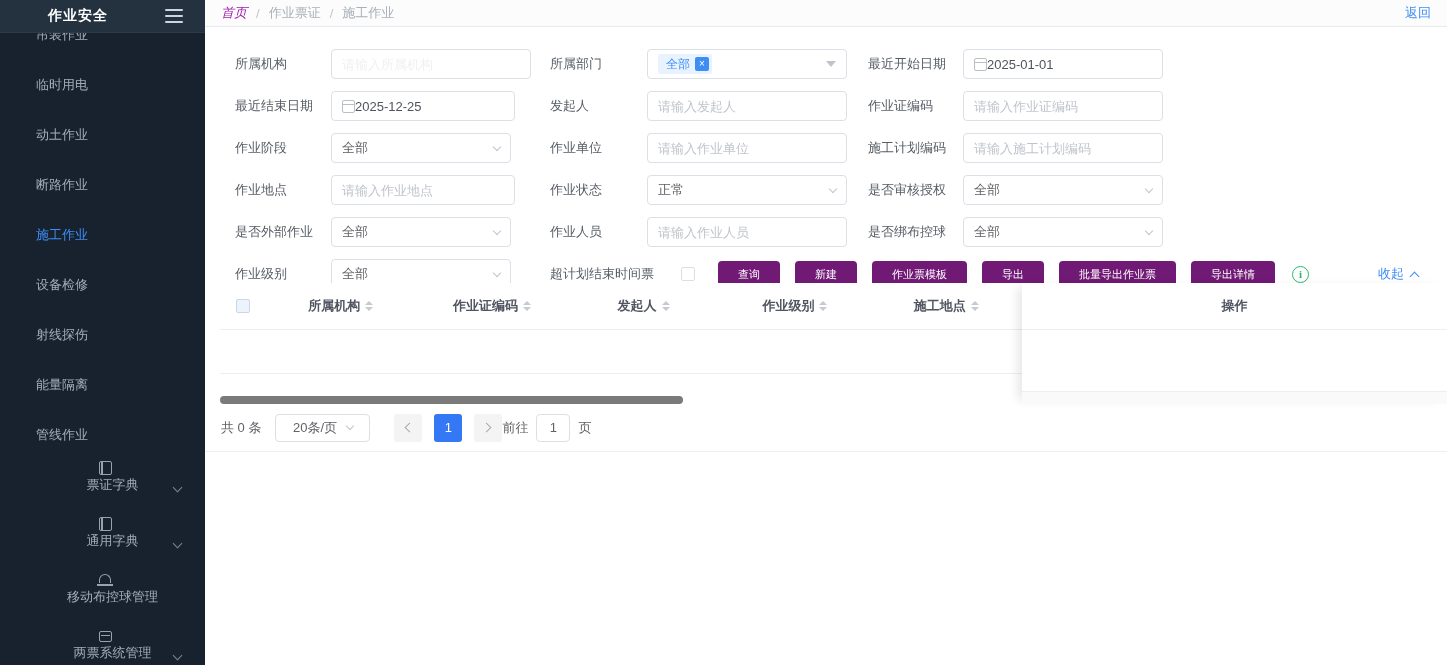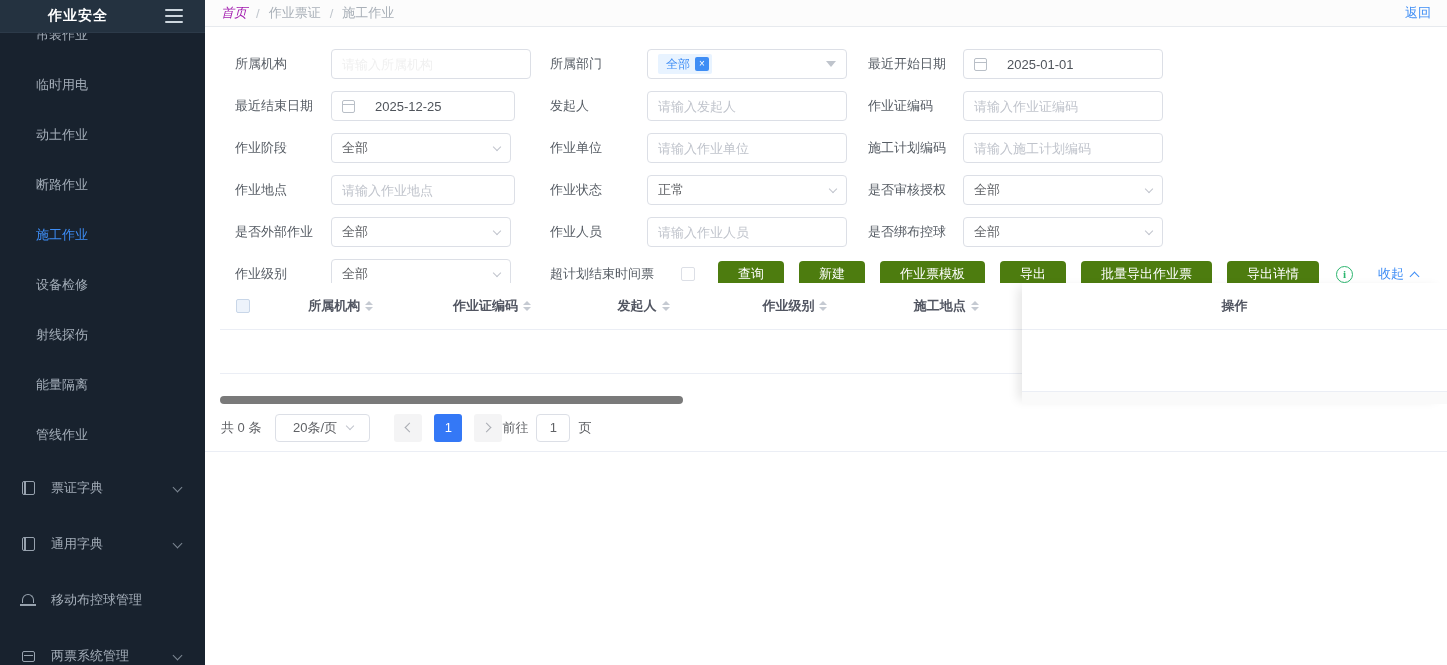--- a/index.html
+++ b/index.html
@@ -16,21 +16,21 @@
     margin-left:48px; }
   .hamburger { position:absolute; right:22px; top:9px; width:18px; height:14px;
     display:flex; flex-direction:column; justify-content:space-between; cursor:pointer; }
   .hamburger i { display:block; height:2px; background:#cdd6de; border-radius:1px; }
   .side-menu { position:absolute; left:0; top:10px; width:205px; z-index:1; }
   .menu-item { height:50px; display:flex; align-items:center; padding-left:36px;
     color:#a3adb8; font-size:13px; cursor:pointer; }
   .menu-item.active { color:#3e8df5; }
   .side-groups { position:absolute; left:0; top:460px; width:205px; z-index:1; }
   .group-item { height:56px; display:flex; align-items:center; padding-left:20px;
-    color:#a3adb8; font-size:13px; cursor:pointer; position:relative; }
+    color:#a3adb8; font-size:13px; cursor:pointer; position:relative;flex-direction:column; }
   .gicon { width:16px; height:16px; display:inline-flex; align-items:center;
     justify-content:center; margin-right:15px; }
   .book-icon { width:13px; height:14px; border:1.5px solid #97a2ae; border-radius:2px;
     position:relative; }
   .book-icon::before { content:""; position:absolute; left:1.5px; top:0; bottom:0;
     width:1.5px; background:#97a2ae; }
   .dome-camera-icon { width:12px; height:9px; border:1.5px solid #97a2ae;
     border-bottom:none; border-radius:7px 7px 0 0; position:relative; margin-top:-3px; }
   .dome-camera-icon::after { content:""; position:absolute; left:-3px; right:-3px;
     bottom:-3px; height:2px; background:#97a2ae; }
@@ -71,39 +71,39 @@
   .inp.faint::placeholder { color:#f0f0f0; }
   .selectbox { width:200px; height:30px; border:1px solid #dcdfe6; border-radius:4px;
     background:#fff; display:flex; align-items:center; justify-content:space-between;
     padding:0 10px; font-size:13px; color:#606266; cursor:pointer; }
   .selectbox.w180 { width:180px; }
   .sel-chev { width:6px; height:6px; border-right:1.2px solid #c0c4cc;
     border-bottom:1.2px solid #c0c4cc; transform:rotate(45deg); margin-top:-3px; }
   .tri-down { width:0; height:0; border-left:5px solid transparent;
     border-right:5px solid transparent; border-top:6px solid #bfc4cc; }
   .datebox { width:200px; height:30px; border:1px solid #dcdfe6; border-radius:4px;
-    background:#fff; display:flex; align-items:center; padding:0 10px; gap:20px;
+    background:#fff; display:flex; align-items:center; padding:0 10px; gap:0;
     font-size:13px; color:#4f545b; cursor:pointer; }
   .cal-icon { width:13px; height:13px; border:1.3px solid #b9bfc7; border-radius:2px;
     position:relative; flex:none; }
   .cal-icon::before { content:""; position:absolute; left:0; right:0; top:3px;
     height:1.2px; background:#b9bfc7; }
   .tag { height:20px; background:#e8f3ff; border-radius:2px; display:flex;
     align-items:center; padding-left:8px; }
   .tag-text { color:#3e8df5; font-size:12px; }
   .tag-close { width:14px; height:14px; margin:0 3px 0 5px; background:#3e8df5;
     border-radius:2px; color:#fff; font-size:10px; line-height:14px; text-align:center;
     cursor:pointer; }
   .tag-close::before { content:"×"; }
   .cb { width:14px; height:14px; border:1px solid #dcdfe6; border-radius:2px;
     background:#fff; cursor:pointer; }
   .actions { position:absolute; left:513px; right:15px; top:233px; height:28px;
     display:flex; align-items:center; gap:15px; }
-  .btn-primary { height:27px; padding:0 20px; background:#4d7c0f; color:#fff;
-    border:none; border-radius:4px; font-size:13px; cursor:pointer;
+  .btn-primary { height:27px; padding:0 20px; background:#701a75; color:#fff;
+    border:none; border-radius:4px; font-size:11px; cursor:pointer;
     font-family:"Liberation Sans","DejaVu Sans",sans-serif; }
   .info-circle { width:17px; height:17px; border:1.5px solid #2bb56e; border-radius:50%;
     color:#2bb56e; font-size:11px; font-weight:bold; display:flex; align-items:center;
     justify-content:center; margin-left:2px; flex:none; }
   .info-circle::before { content:"i"; font-family:"Liberation Serif",serif; }
   .collapse { margin-left:auto; display:flex; align-items:center; gap:7px;
     color:#3e8df5; font-size:13px; cursor:pointer; padding-right:14px;justify-content:space-between; }
   .chev-up-blue { width:7px; height:7px; border-right:1.5px solid #3e8df5;
     border-bottom:1.5px solid #3e8df5; transform:rotate(-135deg); margin-top:4px; }
 

